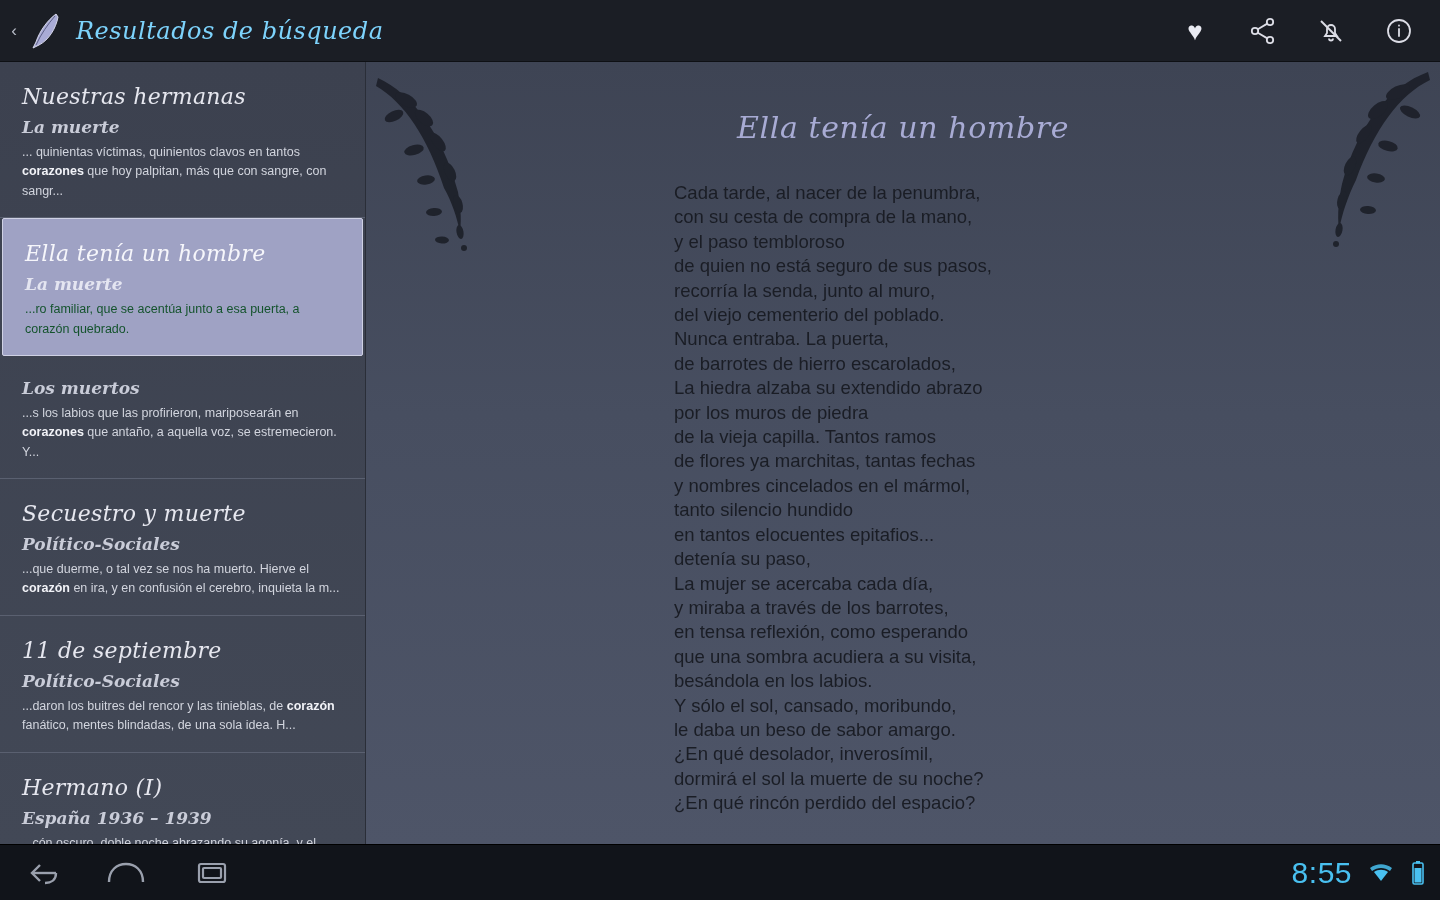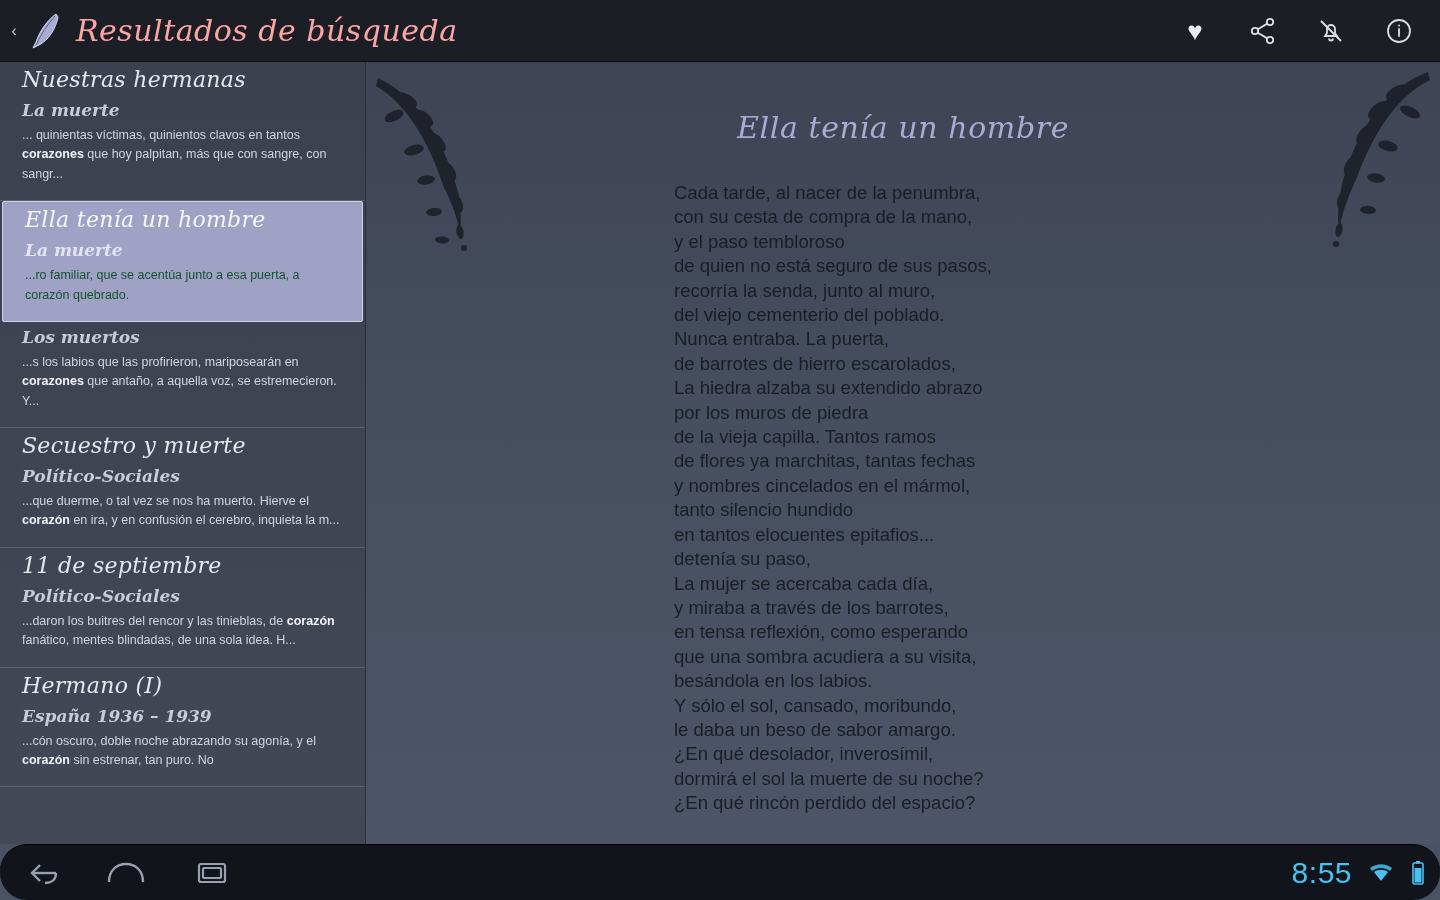--- a/index.html
+++ b/index.html
@@ -31,22 +31,22 @@
   }
   .app-logo {
     width: 42px; height: 42px;
     display: flex; align-items: center; justify-content: center;
     margin-right: 10px;
   }
   .app-logo svg { display: block; }
   .ab-title {
     font-family: "DejaVu Serif", serif;
     font-style: italic;
-    font-size: 30px;
-    color: #fca5a5;
+    font-size: 24px;
+    color: #7dd3fc;
     letter-spacing: .5px;
     white-space: nowrap;
   }
   .ab-spacer { flex: 1 1 auto; }
   .ab-actions { display: flex; align-items: center; gap: 34px; padding-right: 6px; }
   .ab-icon {
     width: 34px; height: 34px;
     display: flex; align-items: center; justify-content: center;
     color: #dcdde6;
   }
@@ -57,21 +57,21 @@
 
   
   .results {
     width: 366px; flex: 0 0 366px;
     background: linear-gradient(180deg,#3c414f 0%,#424856 100%);
     border-right: 1px solid #2a2e38;
     overflow: hidden;
     position: relative;
   }
   .result {
-    padding: 5px 16px 16px 22px;
+    padding: 22px 16px 16px 22px;
     border-bottom: 1px solid #5a6070;
     position: relative;
   }
   .result:first-child { border-top: none; }
   .result .r-title {
     font-family: "DejaVu Serif", serif;
     font-style: italic;
     font-size: 22px;
     color: #e6e7ef;
     margin-bottom: 8px;
@@ -132,21 +132,20 @@
   }
   .poem-body div { white-space: nowrap; }
 
   
   .sysbar {
     height: 56px; flex: 0 0 56px;
     background: #11141a;
     display: flex; align-items: center;
     padding: 0 14px 0 18px;
     border-top: 1px solid #000;
-    border-radius: 27px;
   }
   .navkeys { display: flex; align-items: center; gap: 42px; }
   .navkey {
     width: 44px; height: 40px;
     display: flex; align-items: center; justify-content: center;
     color: #9aa0ad;
   }
   .sys-spacer { flex: 1 1 auto; }
   .sys-right { display: flex; align-items: center; gap: 14px; }
   .clock {

